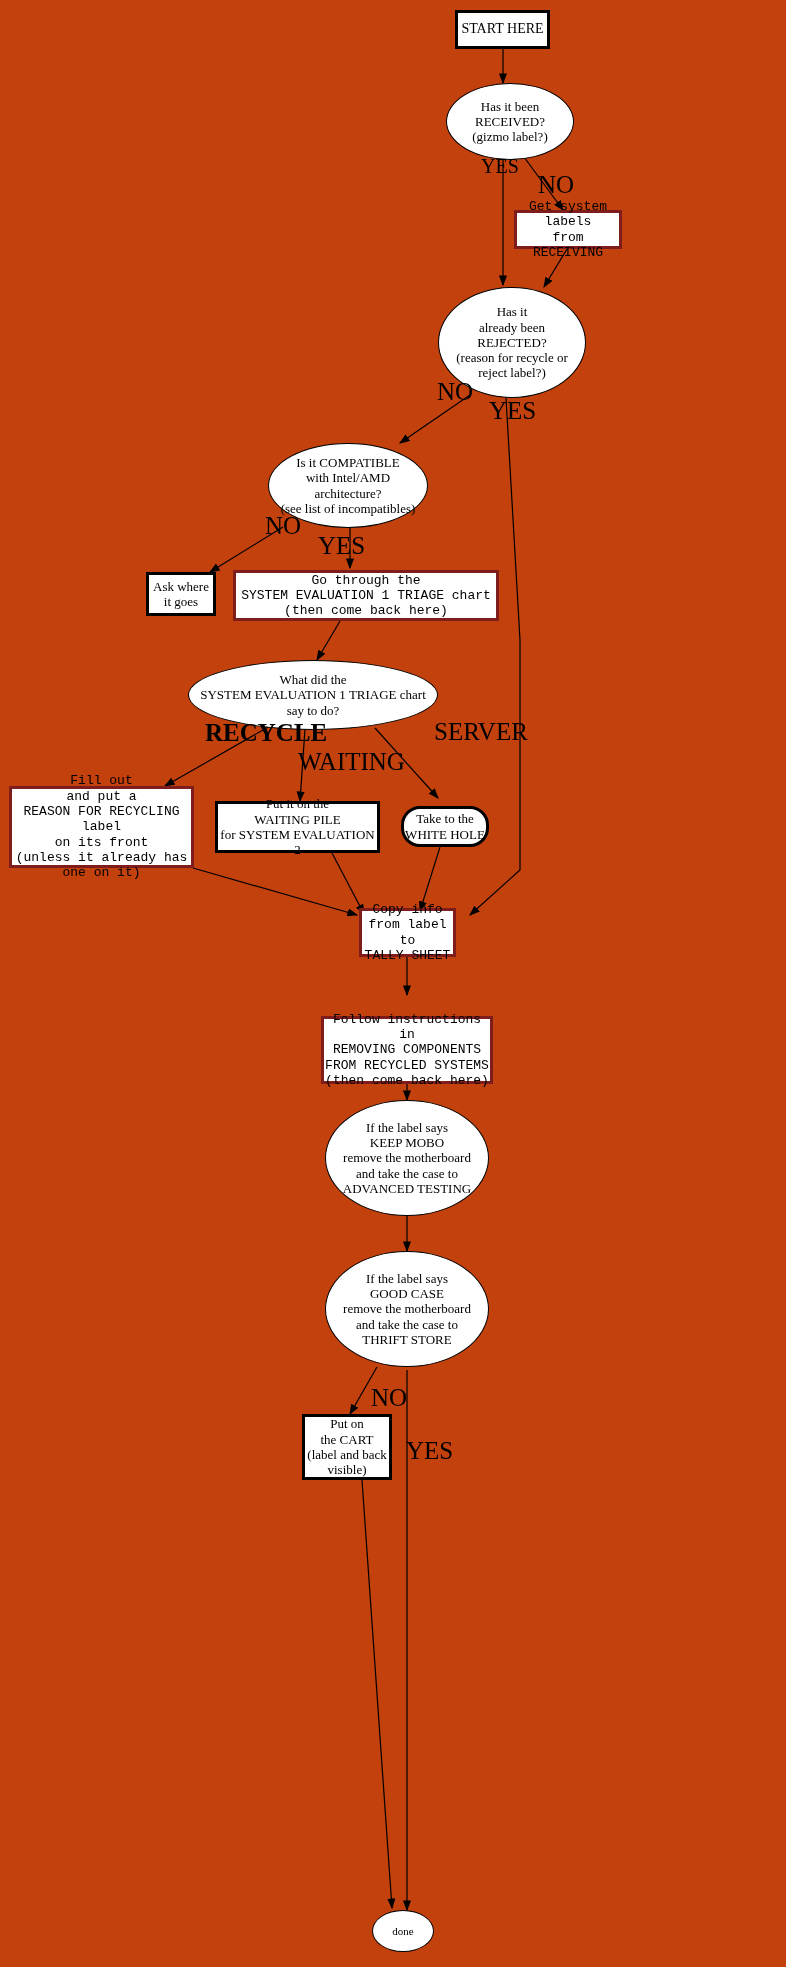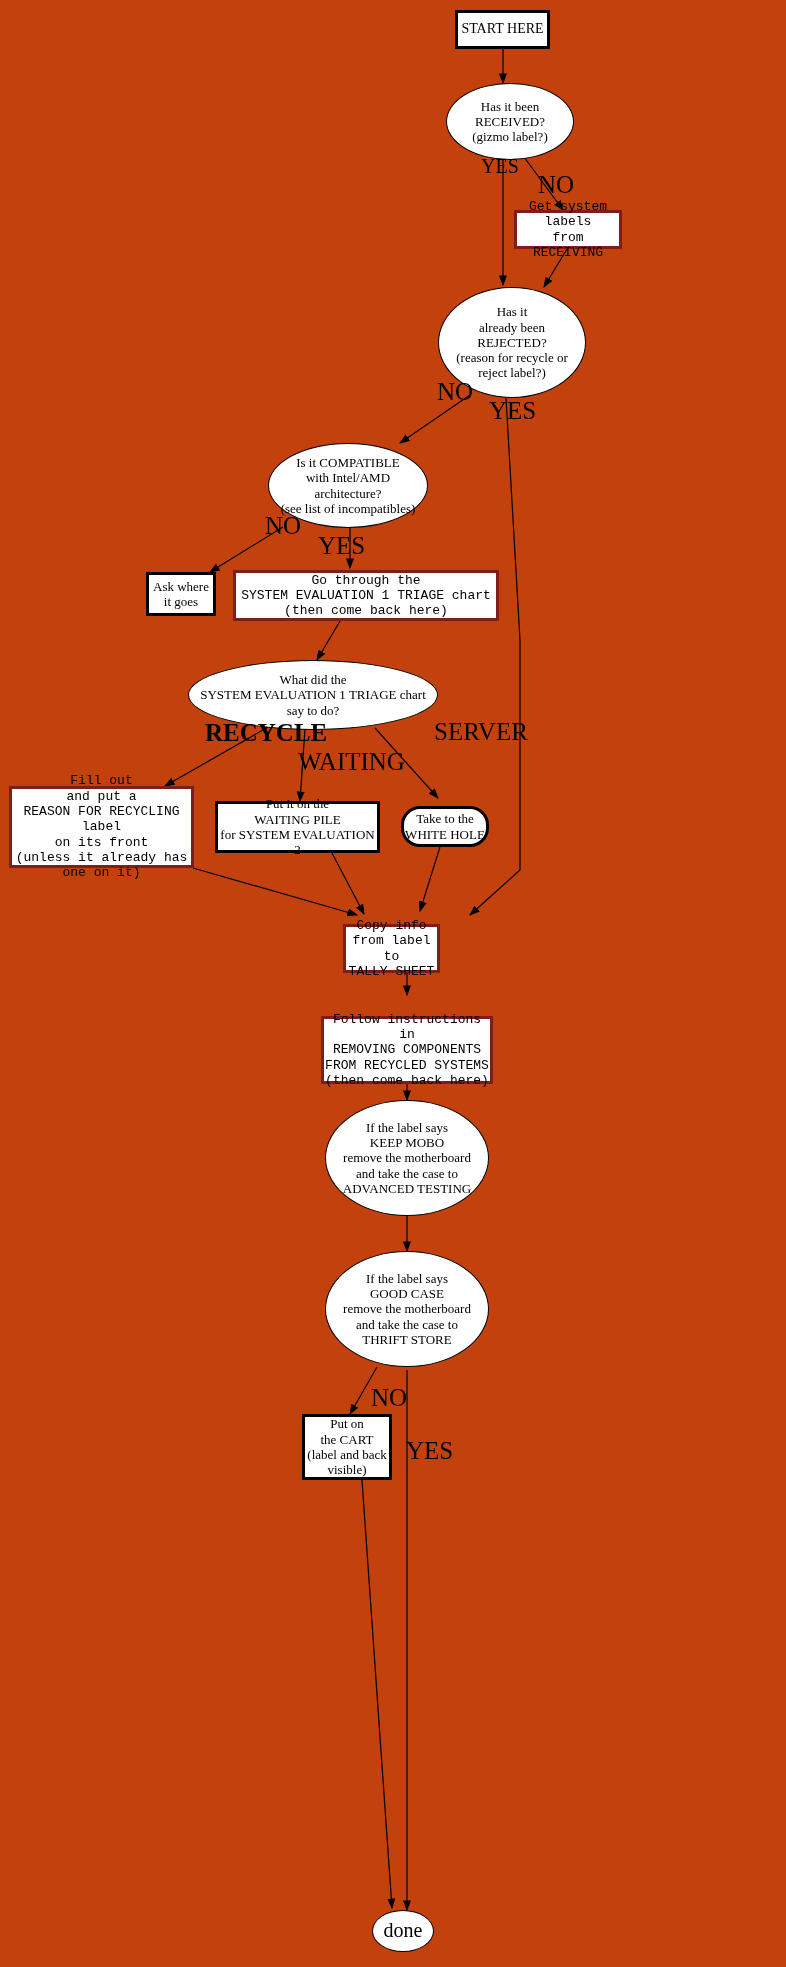--- a/index.html
+++ b/index.html
@@ -55,21 +55,21 @@
   }
   .edge-label {
     position: absolute;
     background: transparent;
     color: #000000;
     white-space: nowrap;
     line-height: 1;
   }
   .fs13 { font-size: 13px; }
   .fs14 { font-size: 14px; }
-  .fs15 { font-size: 20px; }
+  .fs15 { font-size: 11px; }
   .fs19 { font-size: 25px; }
   .fs20 { font-size: 20px; }
 </style>
 </head>
 <body>
 
 <div id="canvas">
 
   <svg id="edges" viewBox="0 0 786 1967">
     <defs>
@@ -182,21 +182,21 @@
     <span class="txt">Put it on the
 WAITING PILE
 for SYSTEM EVALUATION 2</span>
   </div>
 
   <div class="node box-bold fs13" style="left:401px; top:806px; width:88px; height:41px;border-radius:19px;">
     <span class="txt">Take to the
 WHITE HOLE</span>
   </div>
 
-  <div class="node box fs13" style="left:343px; top:908px; width:97px; height:49px;margin-top:16px;">
+  <div class="node box fs13" style="left:359px; top:908px; width:97px; height:49px;">
     <span class="txt">Copy info
 from label to
 TALLY SHEET</span>
   </div>
 
   <div class="node box fs13" style="left:321px; top:1016px; width:172px; height:68px;">
     <span class="txt">Follow instructions in
 REMOVING COMPONENTS
 FROM RECYCLED SYSTEMS
 (then come back here)</span>

